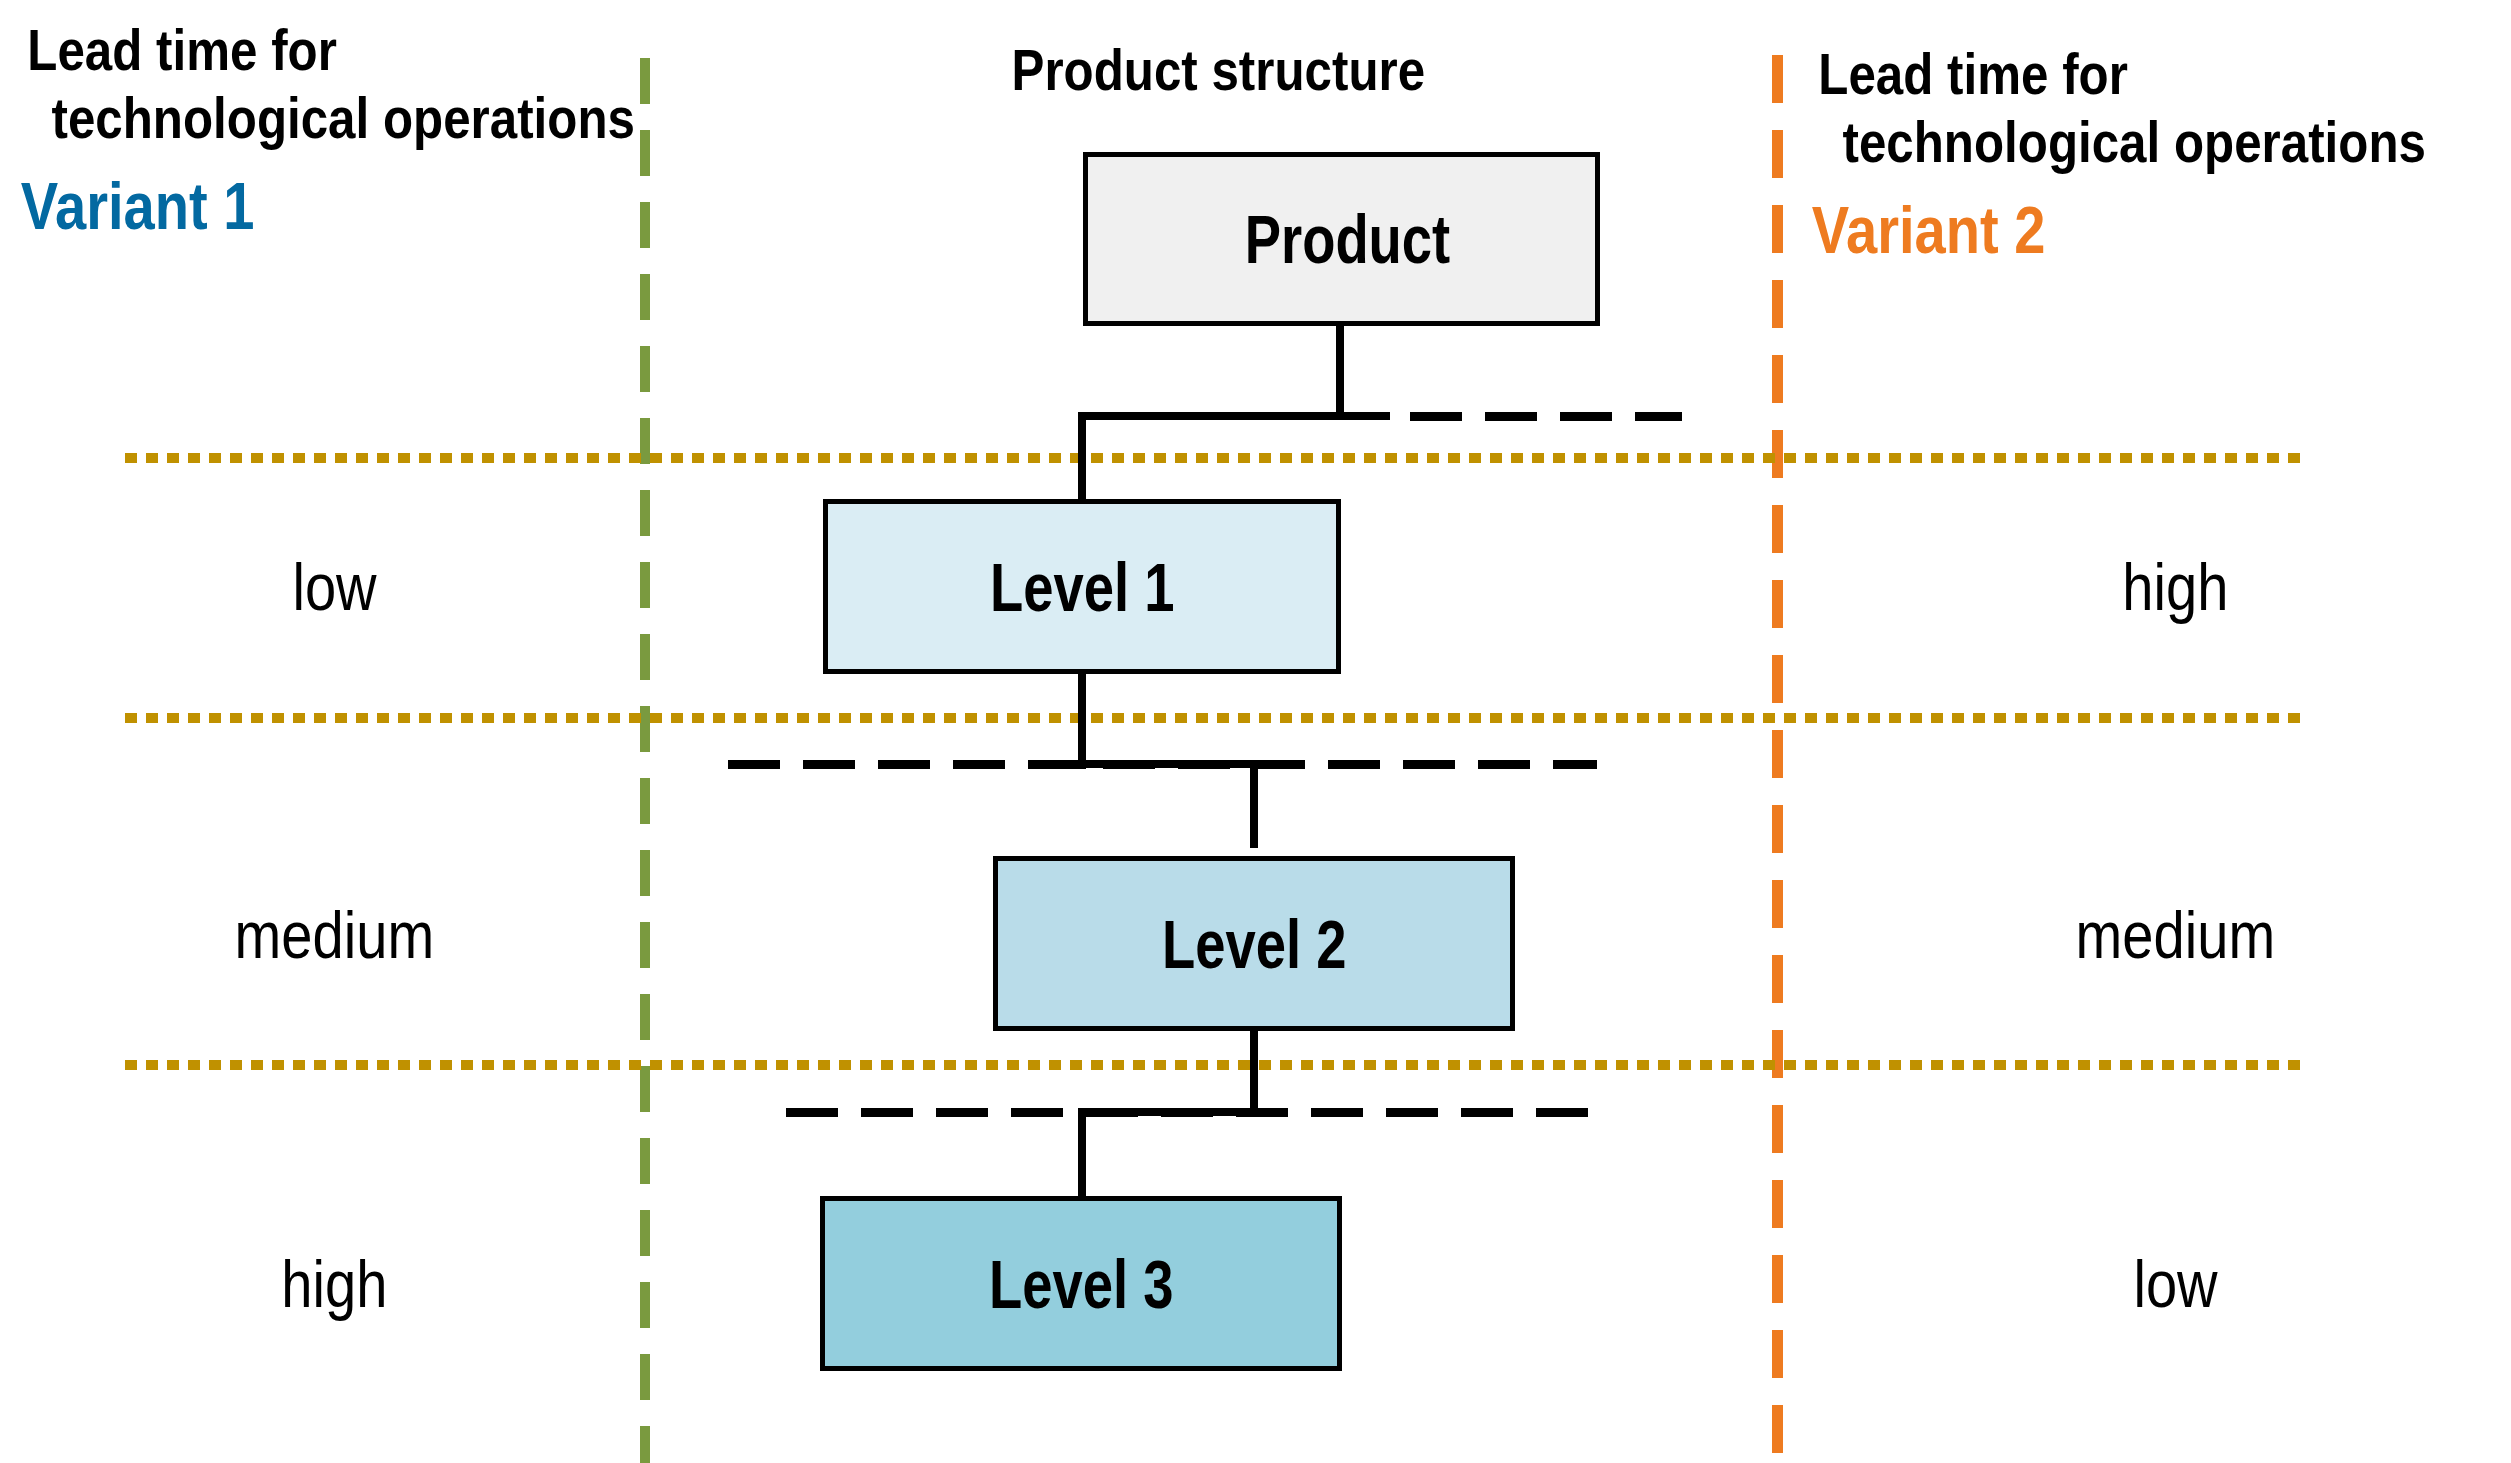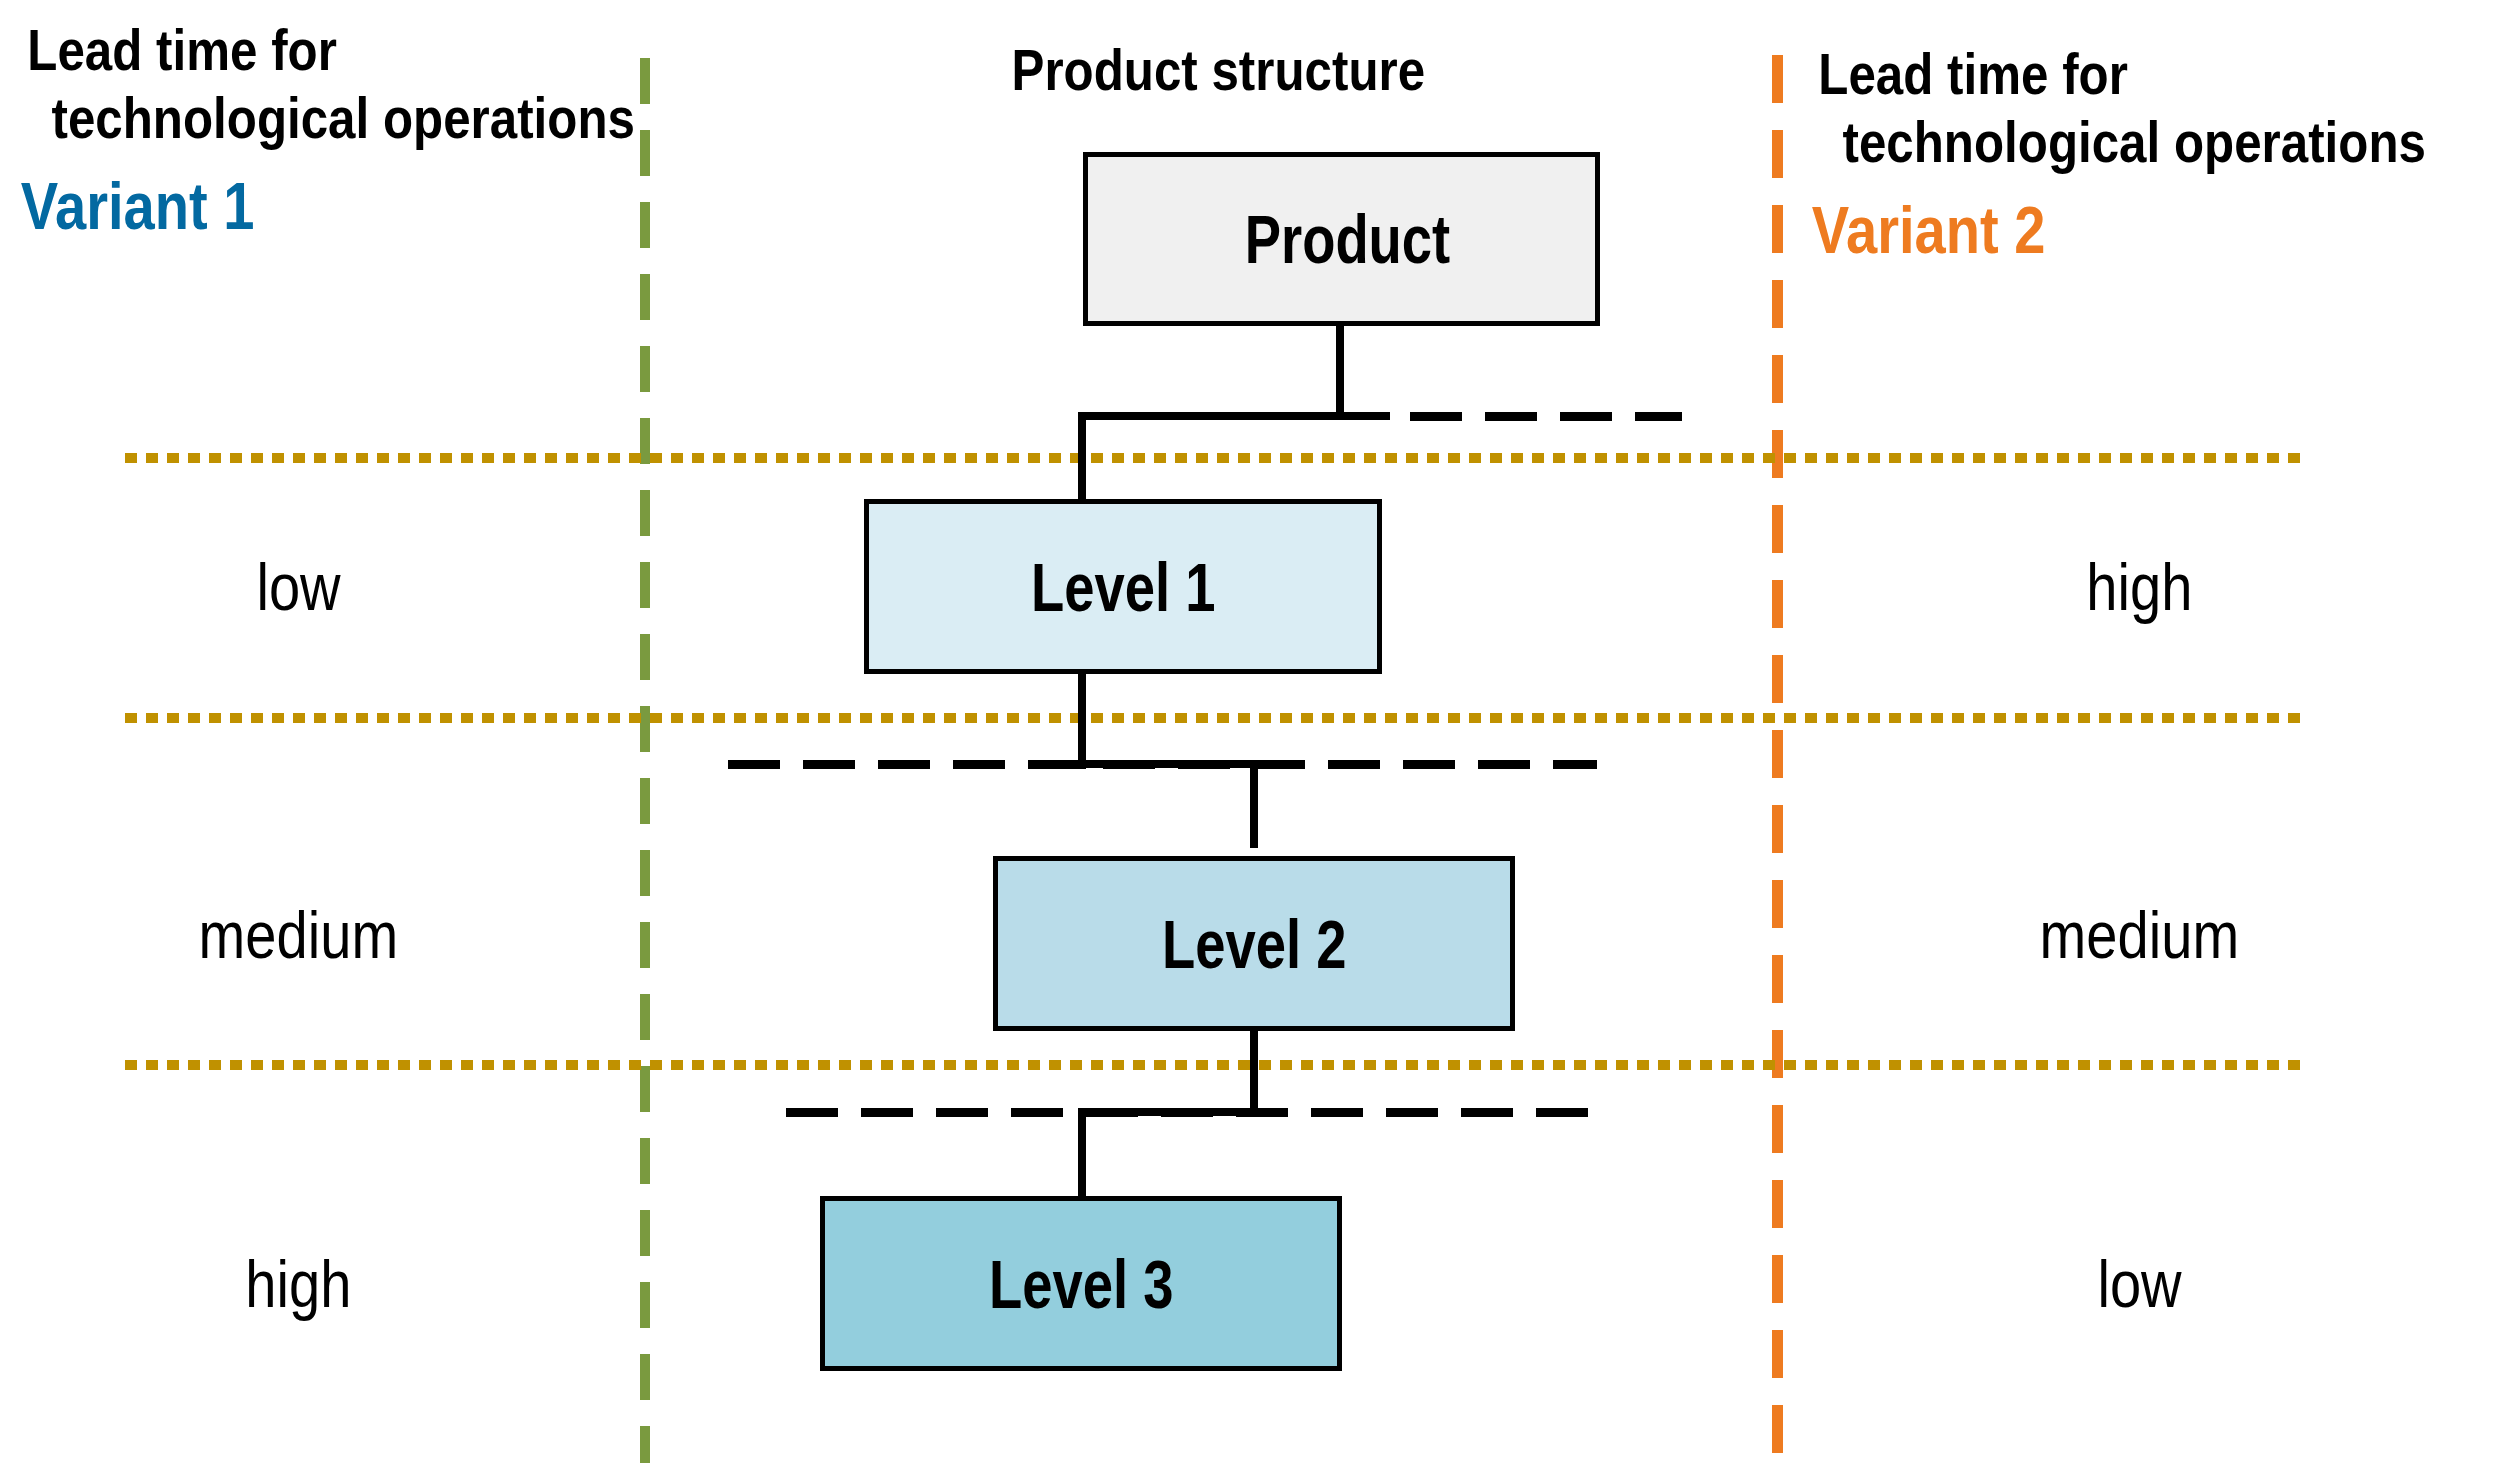--- a/index.html
+++ b/index.html
@@ -13,21 +13,21 @@
   }
   .abs { position: absolute; }
 
   
   .title-block { text-align: left; color: #000; font-weight: bold; }
   .title-line { font-size: 58px; line-height: 68px; white-space: nowrap; }
   .title-line > span { display: inline-block; transform: scaleX(0.85); transform-origin: center; }
   .variant-line { font-size: 66px; line-height: 80px; margin-top: 14px; white-space: nowrap; }
   .variant-line > span { display: inline-block; transform: scaleX(0.85); transform-origin: center; }
 
-  .side-label { text-align: center; font-size: 66px; line-height: 66px; color: #000; white-space: nowrap; }
+  .side-label { text-align: center; font-size: 66px; line-height: 66px; color: #000; white-space: nowrap; margin-left: 36px; }
   .side-label > span { display: inline-block; transform: scaleX(0.85); transform-origin: center; }
 
   
   .node-box {
     box-sizing: border-box;
     border: 5px solid #000;
     display: flex;
     align-items: center;
     justify-content: center;
     font-weight: bold;
@@ -68,21 +68,21 @@
   <div class="abs solid-line" style="left:1078px; top:674px; width:8px; height:95px;"></div>
   <div class="abs solid-line" style="left:1078px; top:760px; width:180px; height:8px;"></div>
   <div class="abs solid-line" style="left:1250px; top:760px; width:8px; height:88px;"></div>
   <div class="abs solid-line" style="left:1250px; top:1022px; width:8px; height:95px;"></div>
   <div class="abs solid-line" style="left:1078px; top:1108px; width:180px; height:8px;"></div>
   <div class="abs solid-line" style="left:1078px; top:1108px; width:8px; height:88px;"></div>
 
   <div class="abs node-box" style="left: 1083px; top: 152px; width: 517px; height: 174px; background-color: rgb(240, 240, 240); padding-left: 12px;">
     <span>Product</span>
   </div>
-  <div class="abs node-box" style="left: 864px; top: 499px; width: 518px; height: 175px; background-color: rgb(218, 237, 244); justify-content: center;">
+  <div class="abs node-box" style="left: 823px; top: 499px; width: 518px; height: 175px; background-color: rgb(218, 237, 244); justify-content: center;">
     <span>Level 1</span>
   </div>
   <div class="abs node-box" style="left: 993px; top: 848px; width: 522px; height: 175px; background-color: rgb(185, 220, 233); margin-top: 8px;">
     <span>Level 2</span>
   </div>
   <div class="abs node-box" style="left: 820px; top: 1196px; width: 522px; height: 175px; background-color: rgb(147, 206, 221);">
     <span>Level 3</span>
   </div>
 
   <div class="abs title-block" style="left:975px; top:36px; width:597px;">

